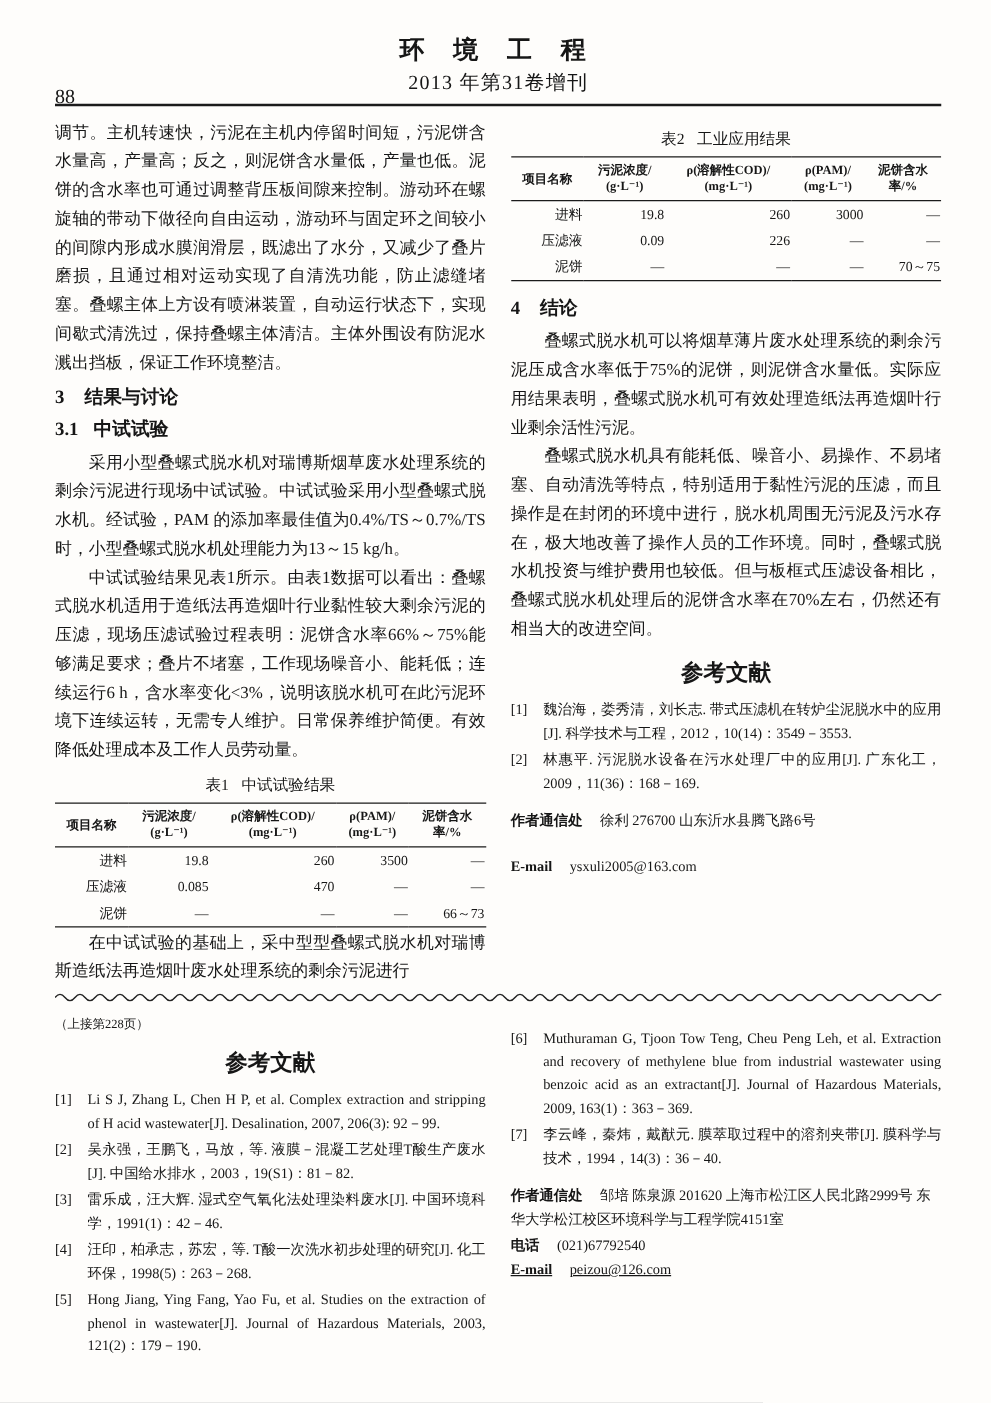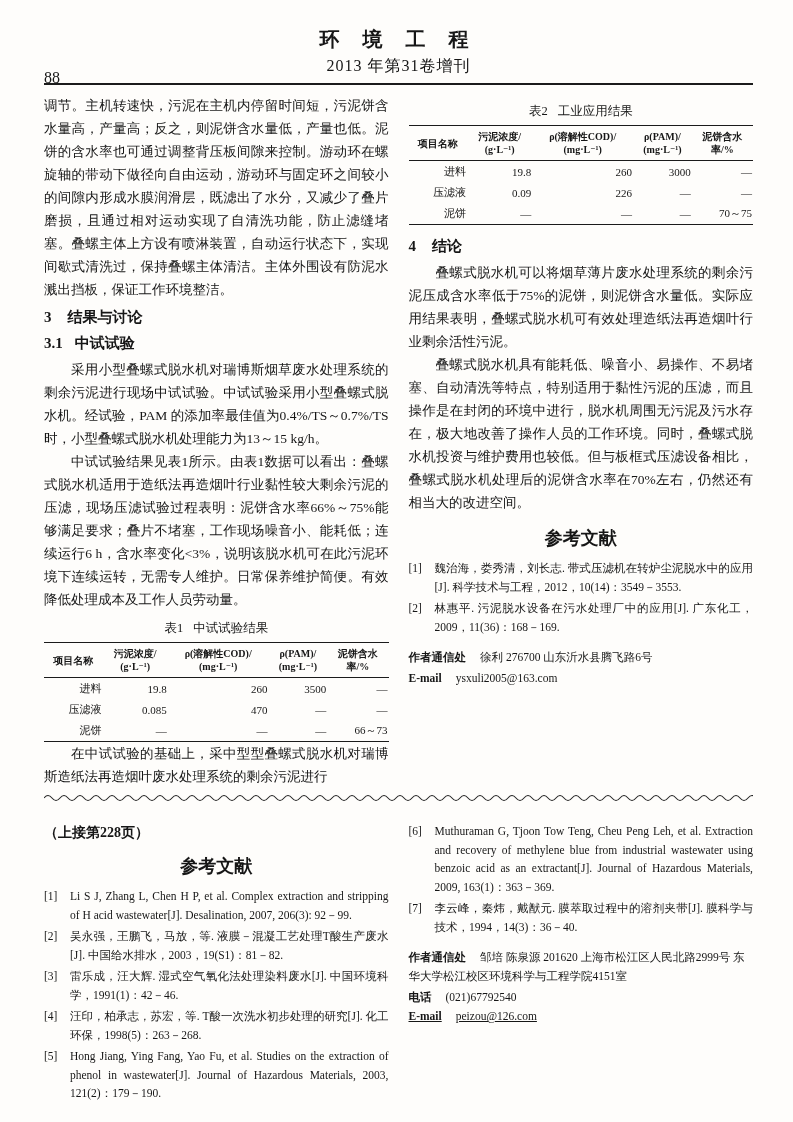--- a/index.html
+++ b/index.html
@@ -39,21 +39,21 @@
   
   .corr { font-size:11.5px; line-height:19px; margin-top:12px; }
   .corr .lbl { font-weight:bold; margin-right:14px; }
   .recv { text-align:right; font-size:11.5px; margin-top:10px; padding-right:6px; }
   .recv-date { display:inline-block; border-top:1px solid #1b1b1b; padding:1px 3px 0; }
   .recv-lbl { font-weight:bold; margin-left:2px; }
   
   .wave-row { margin:8px 0 2px; height:10px; }
   .wave-row svg { display:block; }
   .wave { stroke:#222; stroke-width:1.1; fill:none; }
-  .cont-note { font-size:14px; font-weight:bold; margin-top:18px; }
+  .cont-note { font-size:10px; font-weight:normal; margin-top:6px; }
   .pad-top { padding-top:16px; }
 </style>
 </head>
 <body>
 
 <div class="page">
 
   <div class="hdr">
     <div class="hdr-page">88</div>
     <div class="hdr-journal">环 境 工 程</div>
@@ -179,21 +179,21 @@
         </div>
         <div class="ref">
           <span class="rnum">[2]</span>
           <span class="rtxt">林惠平. 污泥脱水设备在污水处理厂中的应用[J]. 广东化工，2009，11(36)：168－169.</span>
         </div>
       </div>
 
       <div class="corr">
         <span class="lbl">作者通信处</span><span>徐利 276700 山东沂水县腾飞路6号</span>
       </div>
-      <div class="corr" style="margin-top:2px;">
+      <div class="corr" style="margin-top:18px;">
         <span class="lbl">E-mail</span><span>ysxuli2005@163.com</span>
       </div>
 
     </div>
   </div>
 
   <div class="wave-row">
     <svg width="709" height="10" viewBox="0 0 709 10">
         <path class="wave" d="M0 6 q4 -5 8 0 t8 0 t8 0 t8 0 t8 0 t8 0 t8 0 t8 0 t8 0 t8 0 t8 0 t8 0 t8 0 t8 0 t8 0 t8 0 t8 0 t8 0 t8 0 t8 0 t8 0 t8 0 t8 0 t8 0 t8 0 t8 0 t8 0 t8 0 t8 0 t8 0 t8 0 t8 0 t8 0 t8 0 t8 0 t8 0 t8 0 t8 0 t8 0 t8 0 t8 0 t8 0 t8 0 t8 0 t8 0 t8 0 t8 0 t8 0 t8 0 t8 0 t8 0 t8 0 t8 0 t8 0 t8 0 t8 0 t8 0 t8 0 t8 0 t8 0 t8 0 t8 0 t8 0 t8 0 t8 0 t8 0 t8 0 t8 0 t8 0 t8 0 t8 0 t8 0 t8 0 t8 0 t8 0 t8 0 t8 0 t8 0 t8 0 t8 0 t8 0 t8 0 t8 0 t8 0 t8 0 t8 0 t8 0 t8 0 t8 0 "></path>
       </svg>

